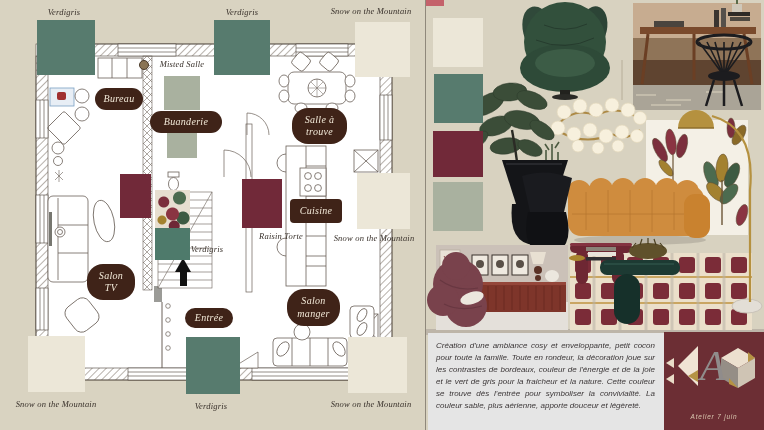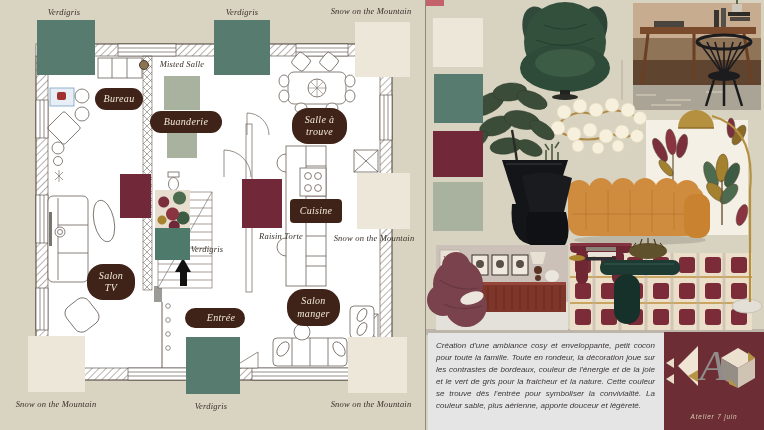--- a/index.html
+++ b/index.html
@@ -222,21 +222,21 @@
       <span>Salle à</span>
       <span>trouve</span>
     </div>
   <div class="pill" style="left:290px;top:199px;width:52px;height:24px;border-radius:4px;">
       <span>Cuisine</span>
     </div>
   <div class="pill" style="left:87px;top:264px;width:48px;height:36px;border-radius:16px;">
       <span>Salon</span>
       <span>TV</span>
     </div>
-  <div class="pill" style="left:185px;top:308px;width:48px;height:20px;border-radius:11px;padding-left:12px;">
+  <div class="pill" style="left:185px;top:308px;width:48px;height:20px;border-radius:11px;">
       <span>Entrée</span>
     </div>
   <div class="pill" style="left:287px;top:289px;width:53px;height:37px;border-radius:17px;">
       <span>Salon</span>
       <span>manger</span>
     </div>
 
   <div class="divider"></div>
 
   <svg class="abs" style="left:426px;top:0;" width="338" height="430" viewBox="0 0 338 430">

